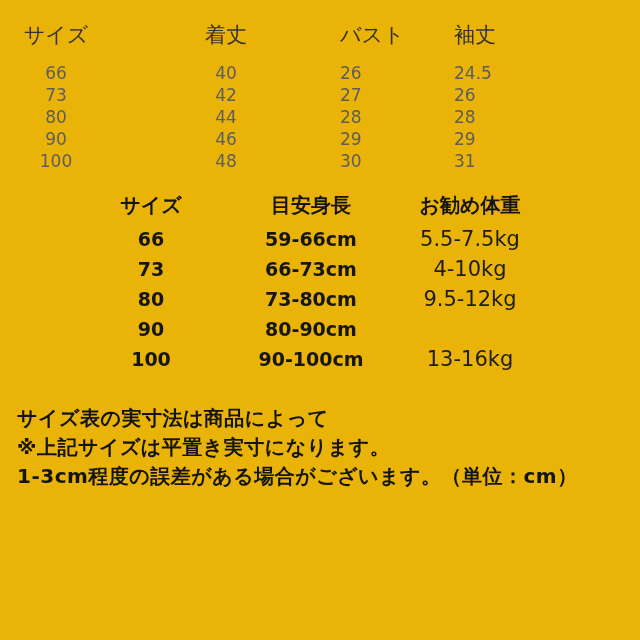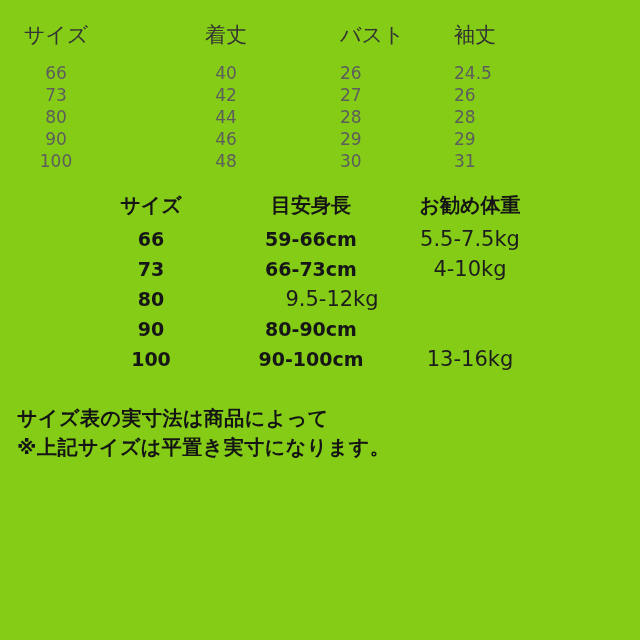--- a/index.html
+++ b/index.html
@@ -4,21 +4,21 @@
 <style>
   html, body { margin: 0; padding: 0; }
   body {
     width: 640px; height: 640px;
     background: #ffffff;
     font-family: "DejaVu Sans", sans-serif;
   }
   .canvas {
     position: relative;
     width: 640px; height: 640px;
-    background: #84cc16;
+    background: #eab308;
     overflow: hidden;
   }
 
   
   .t1 { position: absolute; top: 24px; left: 0; width: 640px; }
   .t1-row { display: flex; height: 22px; align-items: center; }
   .t1-head { height: 22px; margin-bottom: 16px; }
   .t1 .c1 { width: 112px; text-align: center; }
   .t1 .c2 { width: 228px; text-align: center; }
   .t1 .c3 { width: 114px; }
@@ -108,32 +108,34 @@
         <span class="c2">59-66cm</span>
         <span class="c3">5.5-7.5kg</span>
       </div>
       <div class="t2-row">
         <span class="c1">73</span>
         <span class="c2">66-73cm</span>
         <span class="c3">4-10kg</span>
       </div>
       <div class="t2-row">
         <span class="c1">80</span>
+        <span class="c2">73-80cm</span>
         <span class="c3">9.5-12kg</span>
       </div>
       <div class="t2-row">
         <span class="c1">90</span>
         <span class="c2">80-90cm</span>
       </div>
       <div class="t2-row">
         <span class="c1">100</span>
         <span class="c2">90-100cm</span>
         <span class="c3">13-16kg</span>
       </div>
     </div>
   </div>
 
   <div class="notes">
     <div class="note-line">サイズ表の実寸法は商品によって</div>
     <div class="note-line">※上記サイズは平置き実寸になります。</div>
+    <div class="note-line">1-3cm程度の誤差がある場合がございます。（単位：cm）</div>
   </div>
 
 </div>
 
 </body></html>

